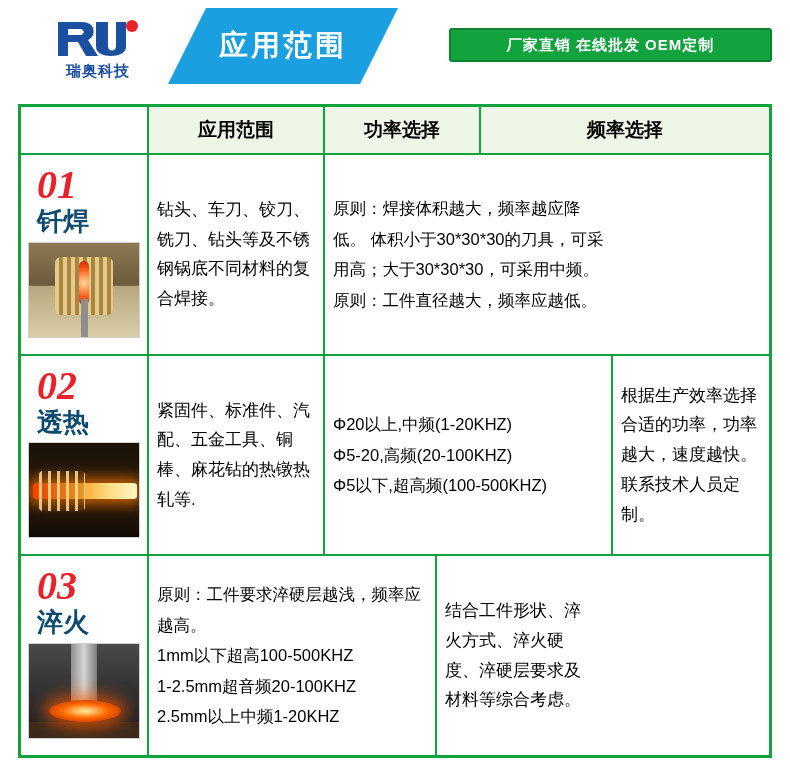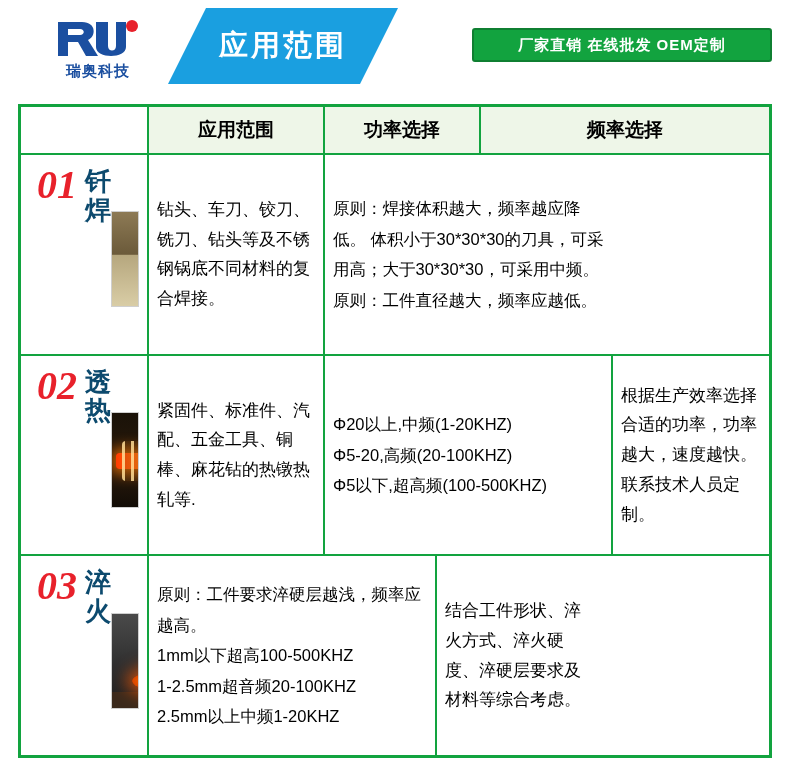--- a/index.html
+++ b/index.html
@@ -61,21 +61,21 @@
     display: flex; align-items: center; justify-content: center;
     color: #ffffff;
     font-size: 29px;
     font-weight: bold;
     letter-spacing: 3px;
   }
 
   .promo {
     position: absolute;
     right: 18px; top: 28px;
-    width: 300px; height: 34px;
+    width: 323px; height: 34px;
     background: #12a33f;
     border: 2px solid #0f7f31;
     border-radius: 3px;
     display: flex;
     align-items: center;
     justify-content: center;
     color: #ffffff;
     font-size: 15px;
     font-weight: bold;
     letter-spacing: 1px;
@@ -121,21 +121,21 @@
     font-weight: bold;
     color: #000;
   }
   .head-row .c-idx { background: #ffffff; }
 
   
   .idx-inner {
     width: 100%;
     height: 100%;
     display: flex;
-    flex-direction: row;
+    flex-direction: column;
     align-items: center;
     justify-content: flex-start;
     padding-top: 4px;
   }
   .idx-num {
     font-family: "Liberation Serif", serif;
     font-style: italic;
     font-size: 40px;
     font-weight: bold;
     color: #e8212b;

